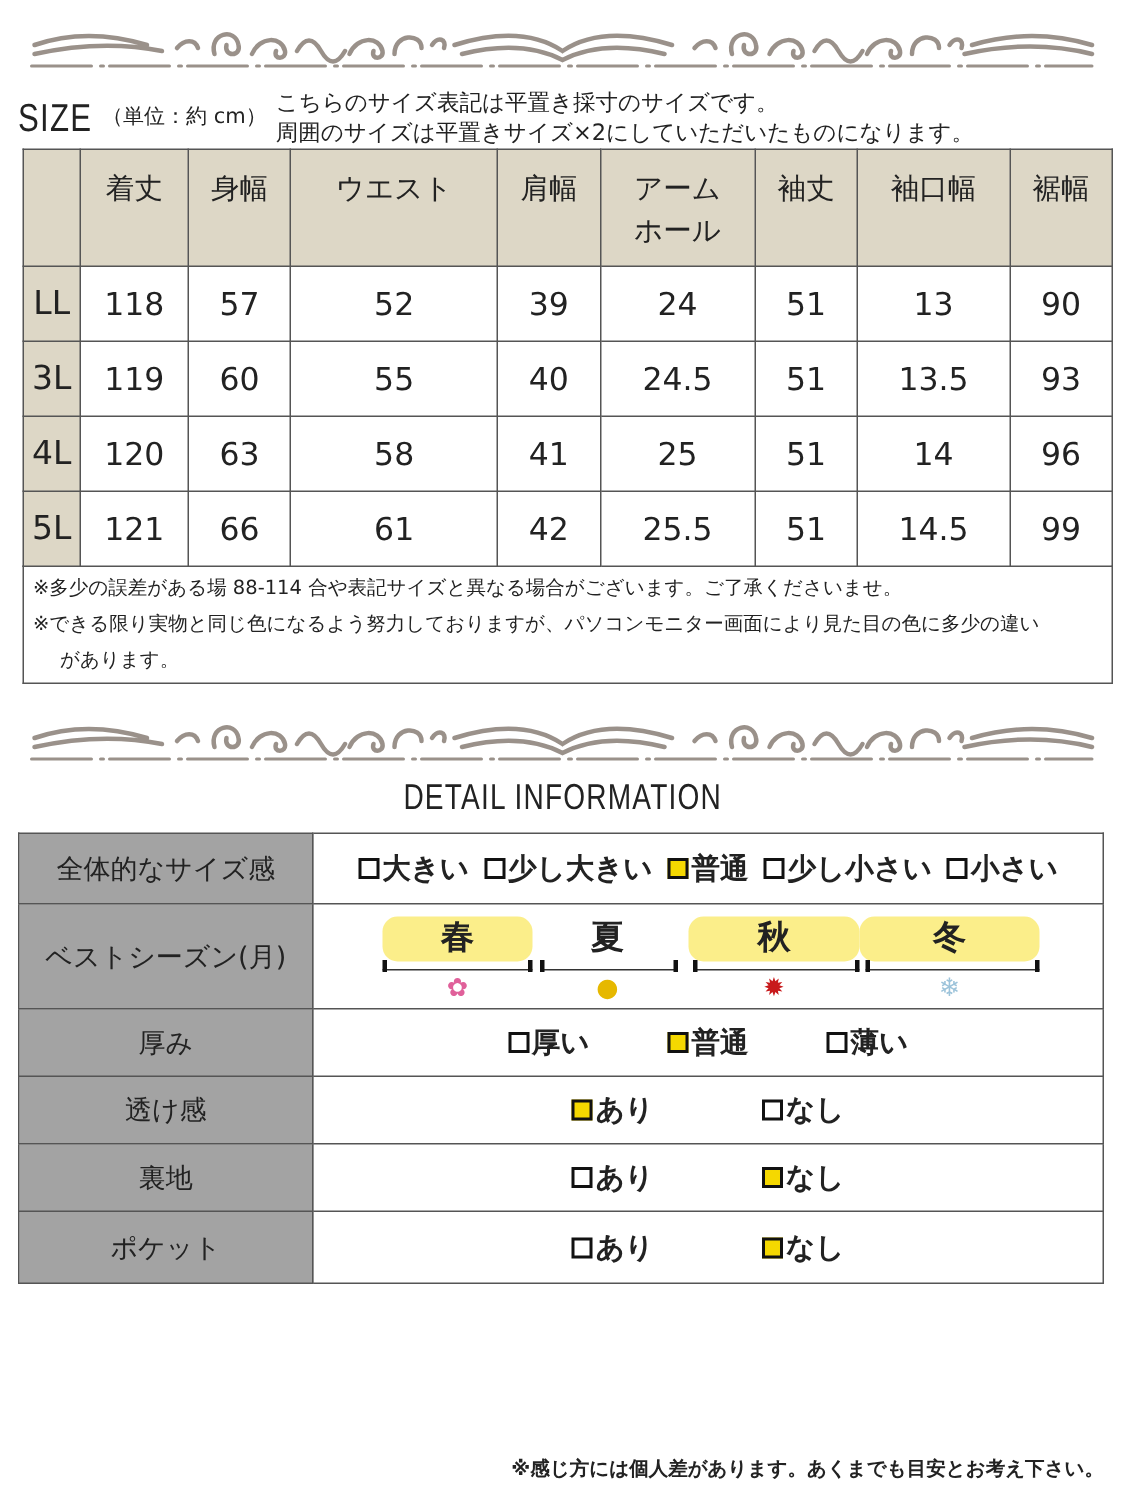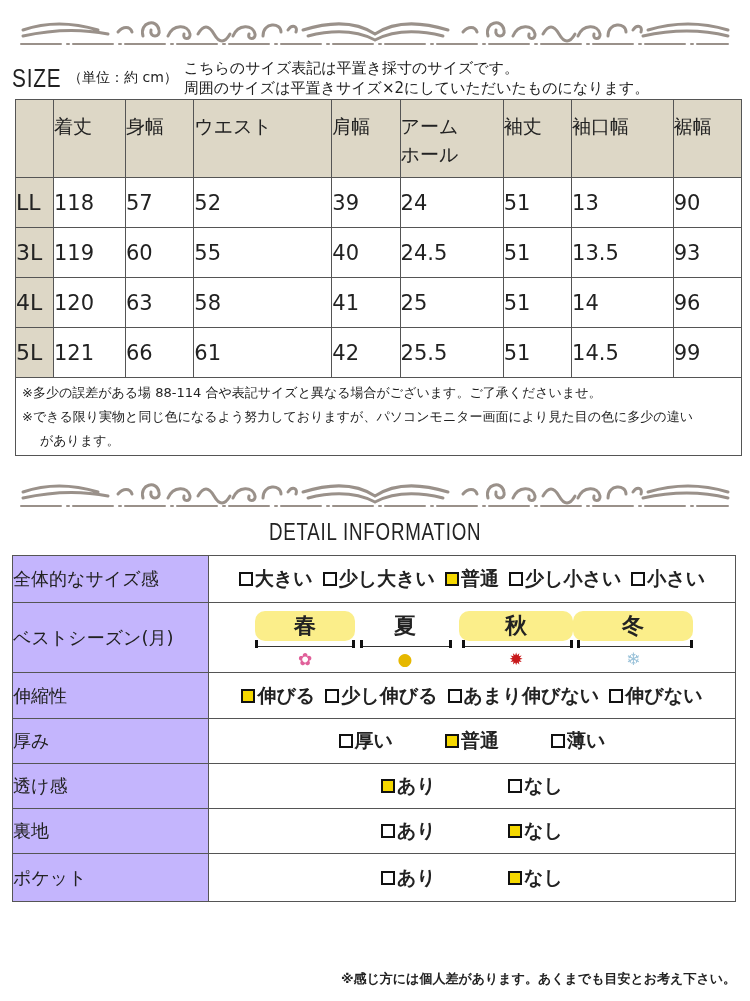--- a/index.html
+++ b/index.html
@@ -4,31 +4,31 @@
 <style>
   *{box-sizing:border-box;margin:0;padding:0}
   body{width:750px;height:1001px;background:#fff;font-family:"DejaVu Sans",sans-serif;color:#222;position:relative;overflow:hidden}
   .ornament{position:absolute;left:18px;width:714px;height:44px}
   .size-head{position:absolute;left:12px;top:58px;display:flex;align-items:center}
   .size-title{font-family:"Liberation Sans Narrow","Liberation Sans",sans-serif;font-size:26px;letter-spacing:1px;transform:scaleX(0.8);transform-origin:left;width:62px}
   .size-unit{font-size:14px;margin-left:-6px;margin-right:6px}
   .size-desc{font-size:15px;line-height:20px}
   table{border-collapse:collapse}
   .size-table{position:absolute;left:15px;top:99px;width:727px;border:1.5px solid #555}
-  .size-table td,.size-table th{border:1px solid #555;text-align:left;font-weight:normal}
+  .size-table td,.size-table th{border:1px solid #555;text-align:center;font-weight:normal}
   .size-table th{background:#ddd7c6;height:78px;vertical-align:top;padding-top:12px;font-size:19px;line-height:28px}
   .size-table td{height:50px;font-size:21px}
   .size-table td.rowh{background:#ddd7c6;font-size:22px;width:38px}
   .size-notes{position:absolute;left:15px;top:377px;width:727px;height:79px;border:1.5px solid #555;border-top:none;font-size:13px;line-height:24px;padding:4px 6px}
   .size-notes .indent{padding-left:18px}
   .detail-title{position:absolute;top:518px;left:0;width:750px;text-align:center;font-family:"Liberation Sans Narrow","Liberation Sans",sans-serif;font-size:24px;letter-spacing:1px}
   .detail-title span{display:inline-block;transform:scaleX(0.78)}
   .detail-table{position:absolute;left:12px;top:555px;width:724px;border:1.5px solid #555}
   .detail-table td{border:1.5px solid #555}
-  .detail-table td.lab{background:#c4b5fd;width:196px;text-align:left;font-size:18px}
+  .detail-table td.lab{background:#a3a3a3;width:196px;text-align:center;font-size:18px}
   .detail-table td.val{font-size:19px;font-weight:bold}
   .opts{display:flex;align-items:center;justify-content:center;white-space:nowrap}
   .opt{display:inline-flex;align-items:center;margin:0 5px}
   .cb{display:inline-block;width:14px;height:14px;border:2px solid #111;margin-right:2px;background:#fff}
   .cb.on{background:#f5d800}
   .season-wrap{position:relative;height:66px}
   .season{position:absolute;top:6px;height:30px;text-align:center;font-size:22px;font-weight:bold;line-height:30px}
   .season.hl{background:#fbee8a;border-radius:10px}
   .season-line{position:absolute;top:36px;height:6px;border-bottom:1.5px solid #333}
   .season-line:before,.season-line:after{content:"";position:absolute;bottom:-2px;width:3px;height:8px;background:#111}
@@ -190,43 +190,20 @@
             <div class="season-icon" style="left:181px;color:#e6b800">●</div>
             <div class="season hl" style="left:250px;width:114px">秋</div>
             <div class="season-line" style="left:253px;width:111px"></div>
             <div class="season-icon" style="left:292px;color:#c8191b">✹</div>
             <div class="season hl" style="left:364px;width:120px">冬</div>
             <div class="season-line" style="left:368px;width:116px"></div>
             <div class="season-icon" style="left:409px;color:#9cc3da">❄</div>
           </div>
         </td>
       </tr>
-      <tr style="height: 46px;">
-        <td class="lab">伸縮性</td>
-        <td class="val">
-          <div class="opts">
-            <span class="opt" style="margin:0 5px">
-              <span class="cb on"></span>
-              <span>伸びる</span>
-            </span>
-            <span class="opt" style="margin:0 5px">
-              <span class="cb"></span>
-              <span>少し伸びる</span>
-            </span>
-            <span class="opt" style="margin:0 5px">
-              <span class="cb"></span>
-              <span>あまり伸びない</span>
-            </span>
-            <span class="opt" style="margin:0 5px">
-              <span class="cb"></span>
-              <span>伸びない</span>
-            </span>
-          </div>
-        </td>
-      </tr>
       <tr style="height: 45px;">
         <td class="lab">厚み</td>
         <td class="val">
           <div class="opts">
             <span class="opt" style="margin:0 26px">
               <span class="cb"></span>
               <span>厚い</span>
             </span>
             <span class="opt" style="margin:0 26px">
               <span class="cb on"></span>

